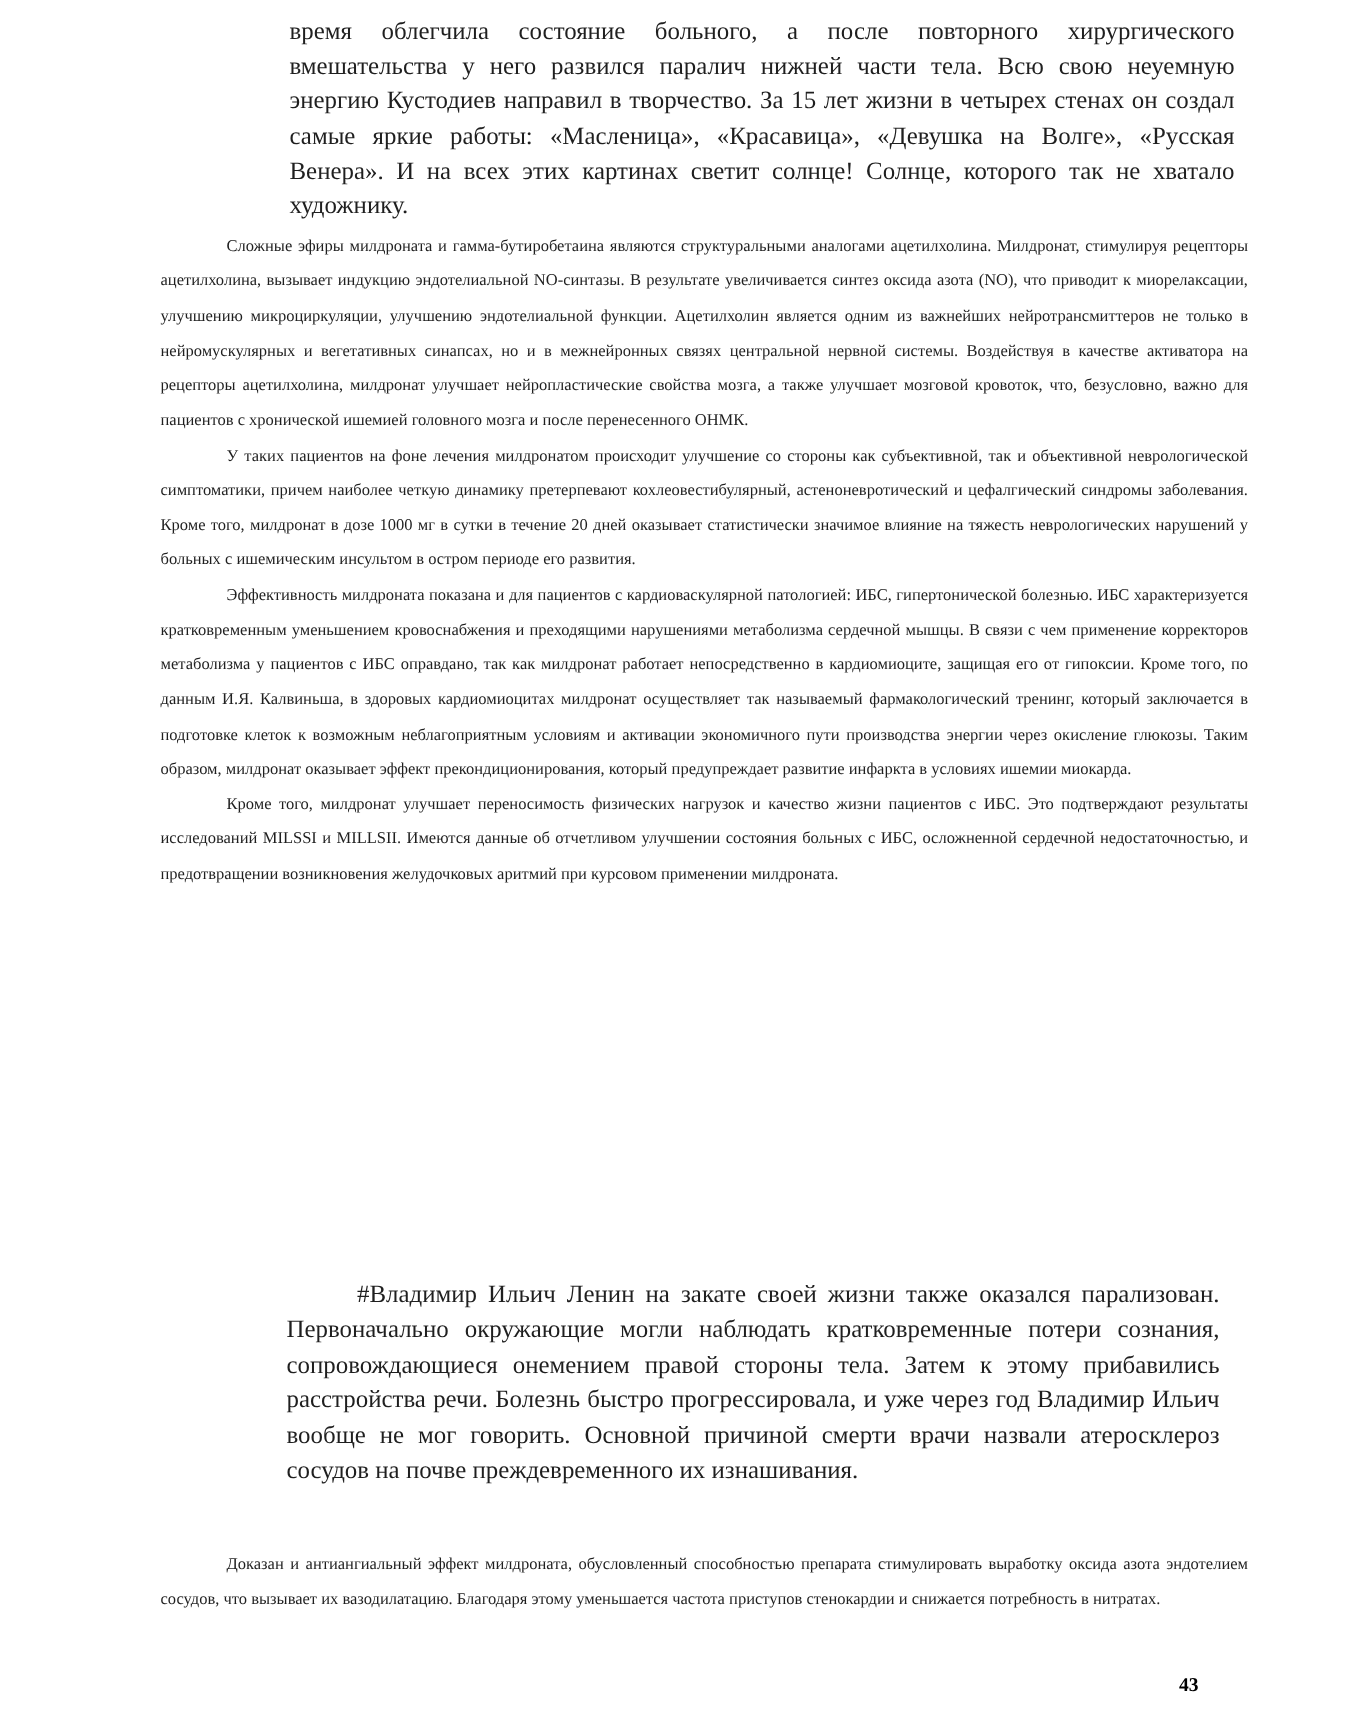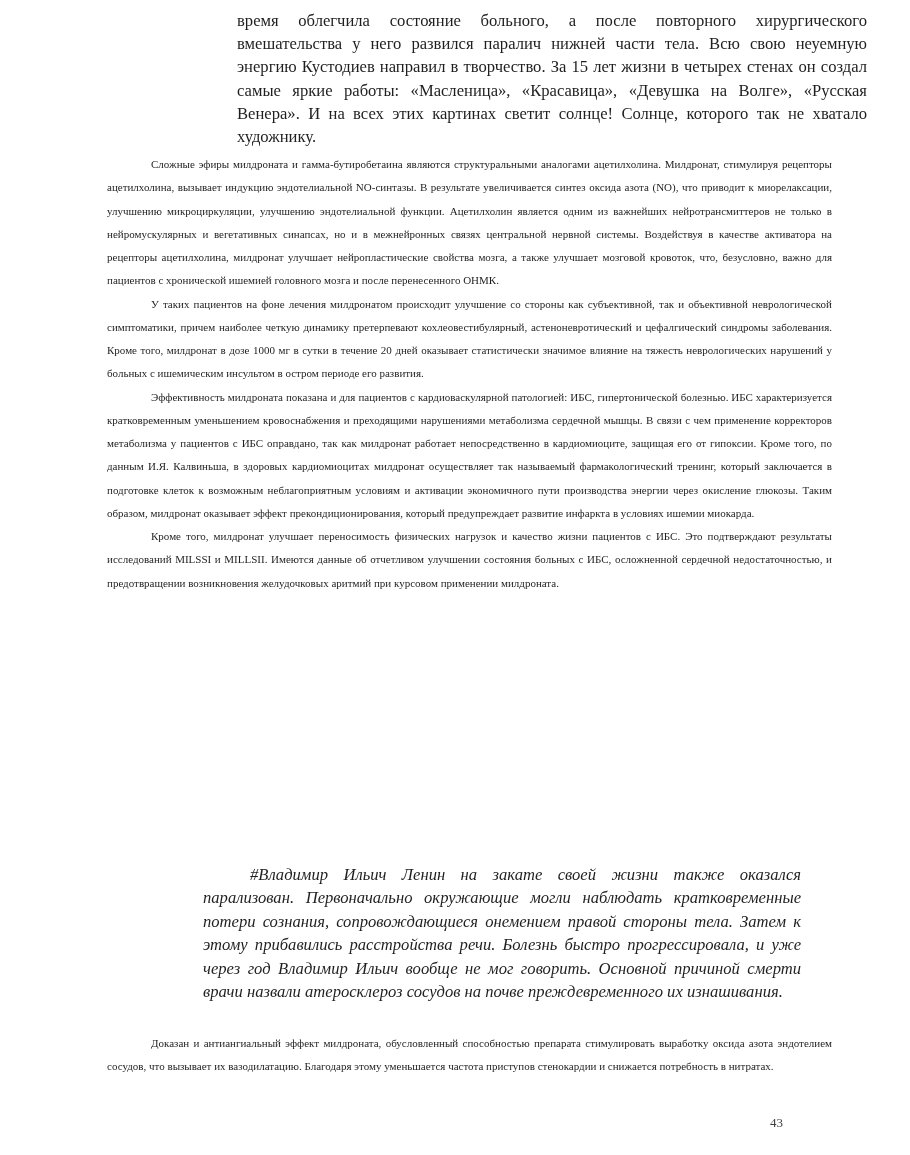--- a/index.html
+++ b/index.html
@@ -25,21 +25,20 @@
       position: absolute;
       font-size: 16.6px;
       line-height: 23.2px;
       text-align: justify;
       margin: 0;
     }
     .quote-top {
       left: 193px;
       width: 630px;
       top: 9px;
-      margin-left: 44px;
     }
     .quote-top p {
       margin: 0;
       text-indent: 0;
     }
     .body-block {
       position: absolute;
       left: 107px;
       width: 725px;
       font-size: 11px;
@@ -51,32 +50,31 @@
       text-indent: 44px;
     }
     .blk1 { top: 153px; }
     .quote-lenin {
       left: 191px;
       width: 622px;
       top: 851px;
       line-height: 23.4px;
     }
     .quote-lenin p {
-      margin: 12px;
+      margin: 0;
       text-indent: 47px;
-      font-style: italic;
     }
     .blk2 { top: 1015px; margin-top: 17px; }
     .page-number {
       position: absolute;
-      left: 770px;
+      left: 786px;
       top: 1115px;
       font-size: 13px;
-      font-weight: normal;
-      color: #404040;
+      font-weight: bold;
+      color: #000000;
     }
   </style>
 </head>
 <body>
 
 <div class="page">
 
   <div class="quote quote-top">
     <p>время облегчила состояние больного, а после повторного хирургического вмешательства у него развился паралич нижней части тела. Всю свою неуемную энергию Кустодиев направил в творчество. За 15 лет жизни в четырех стенах он создал самые яркие работы: «Масленица», «Красавица», «Девушка на Волге», «Русская Венера». И на всех этих картинах светит солнце! Солнце, которого так не хватало художнику.</p>
   </div>

